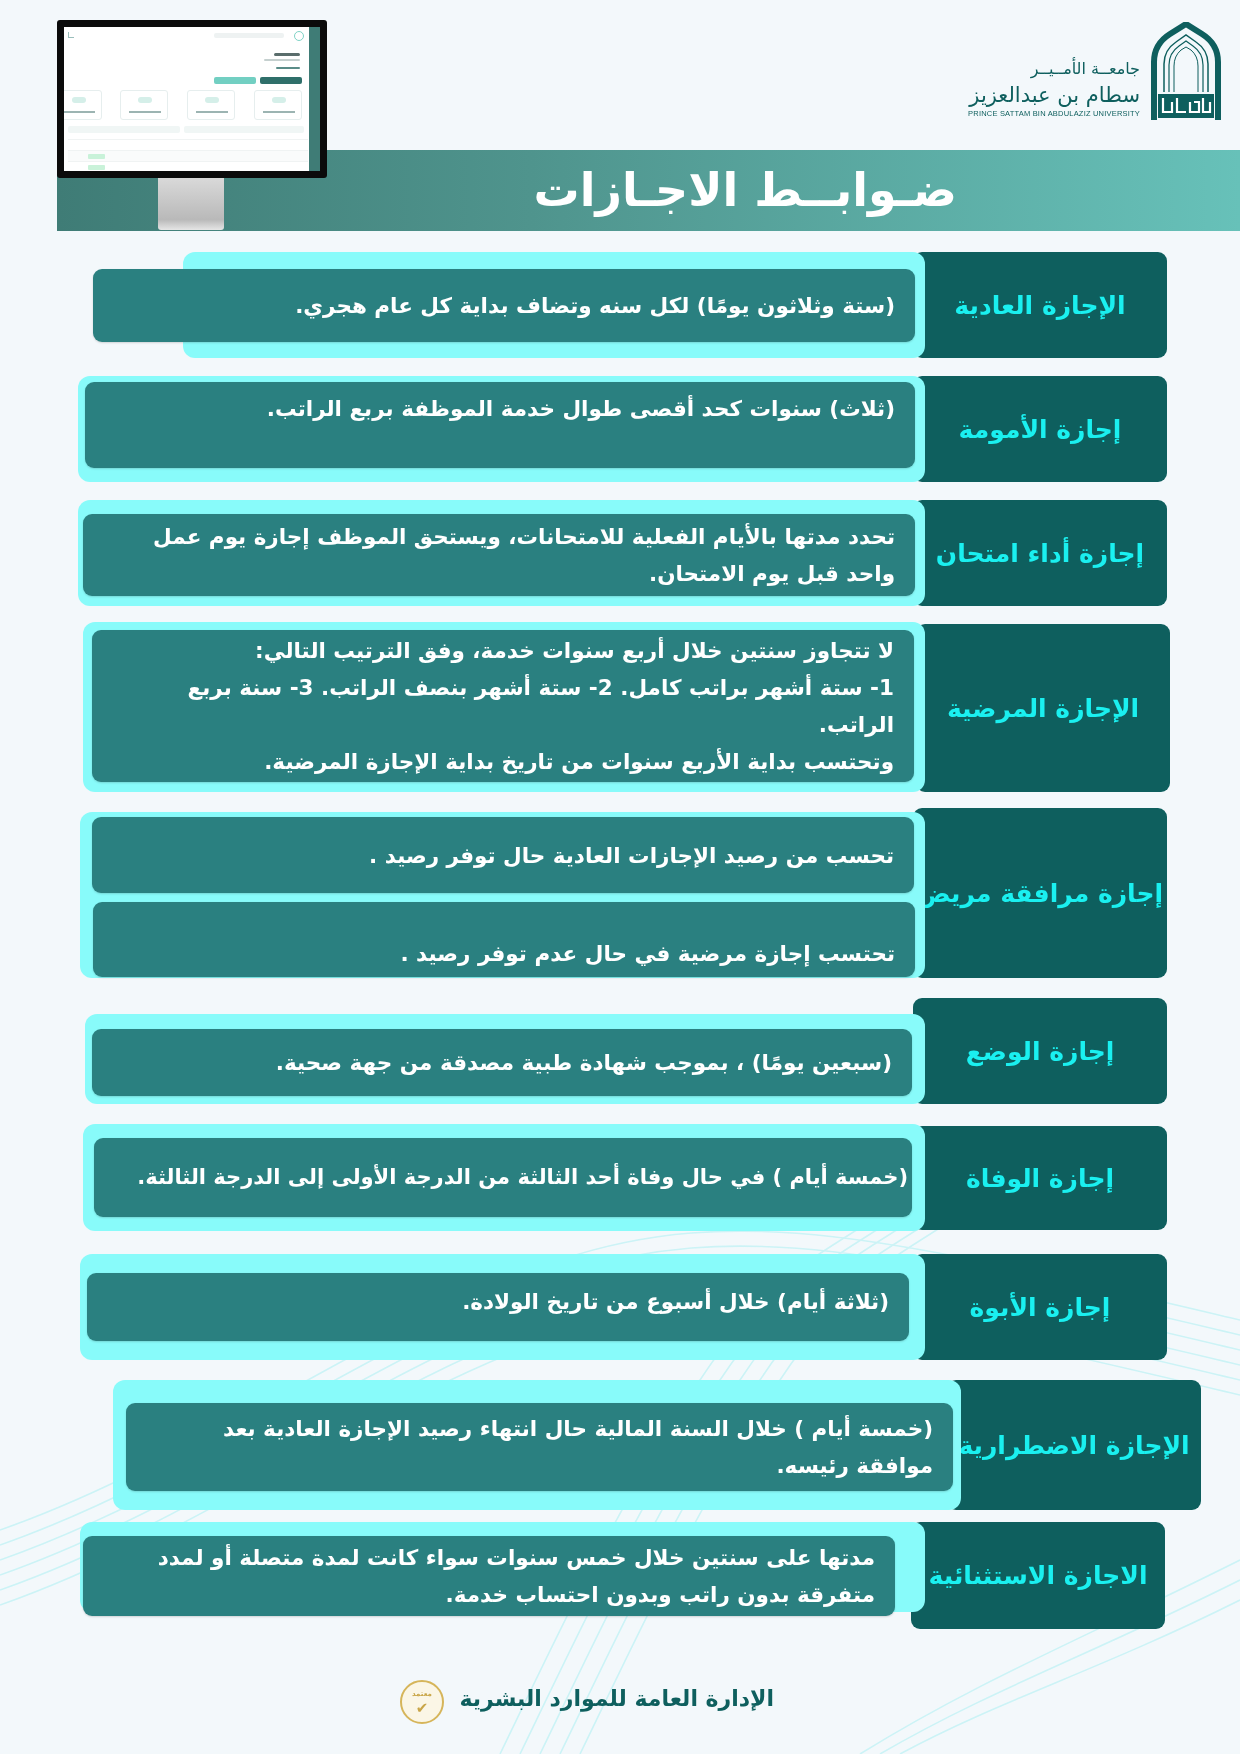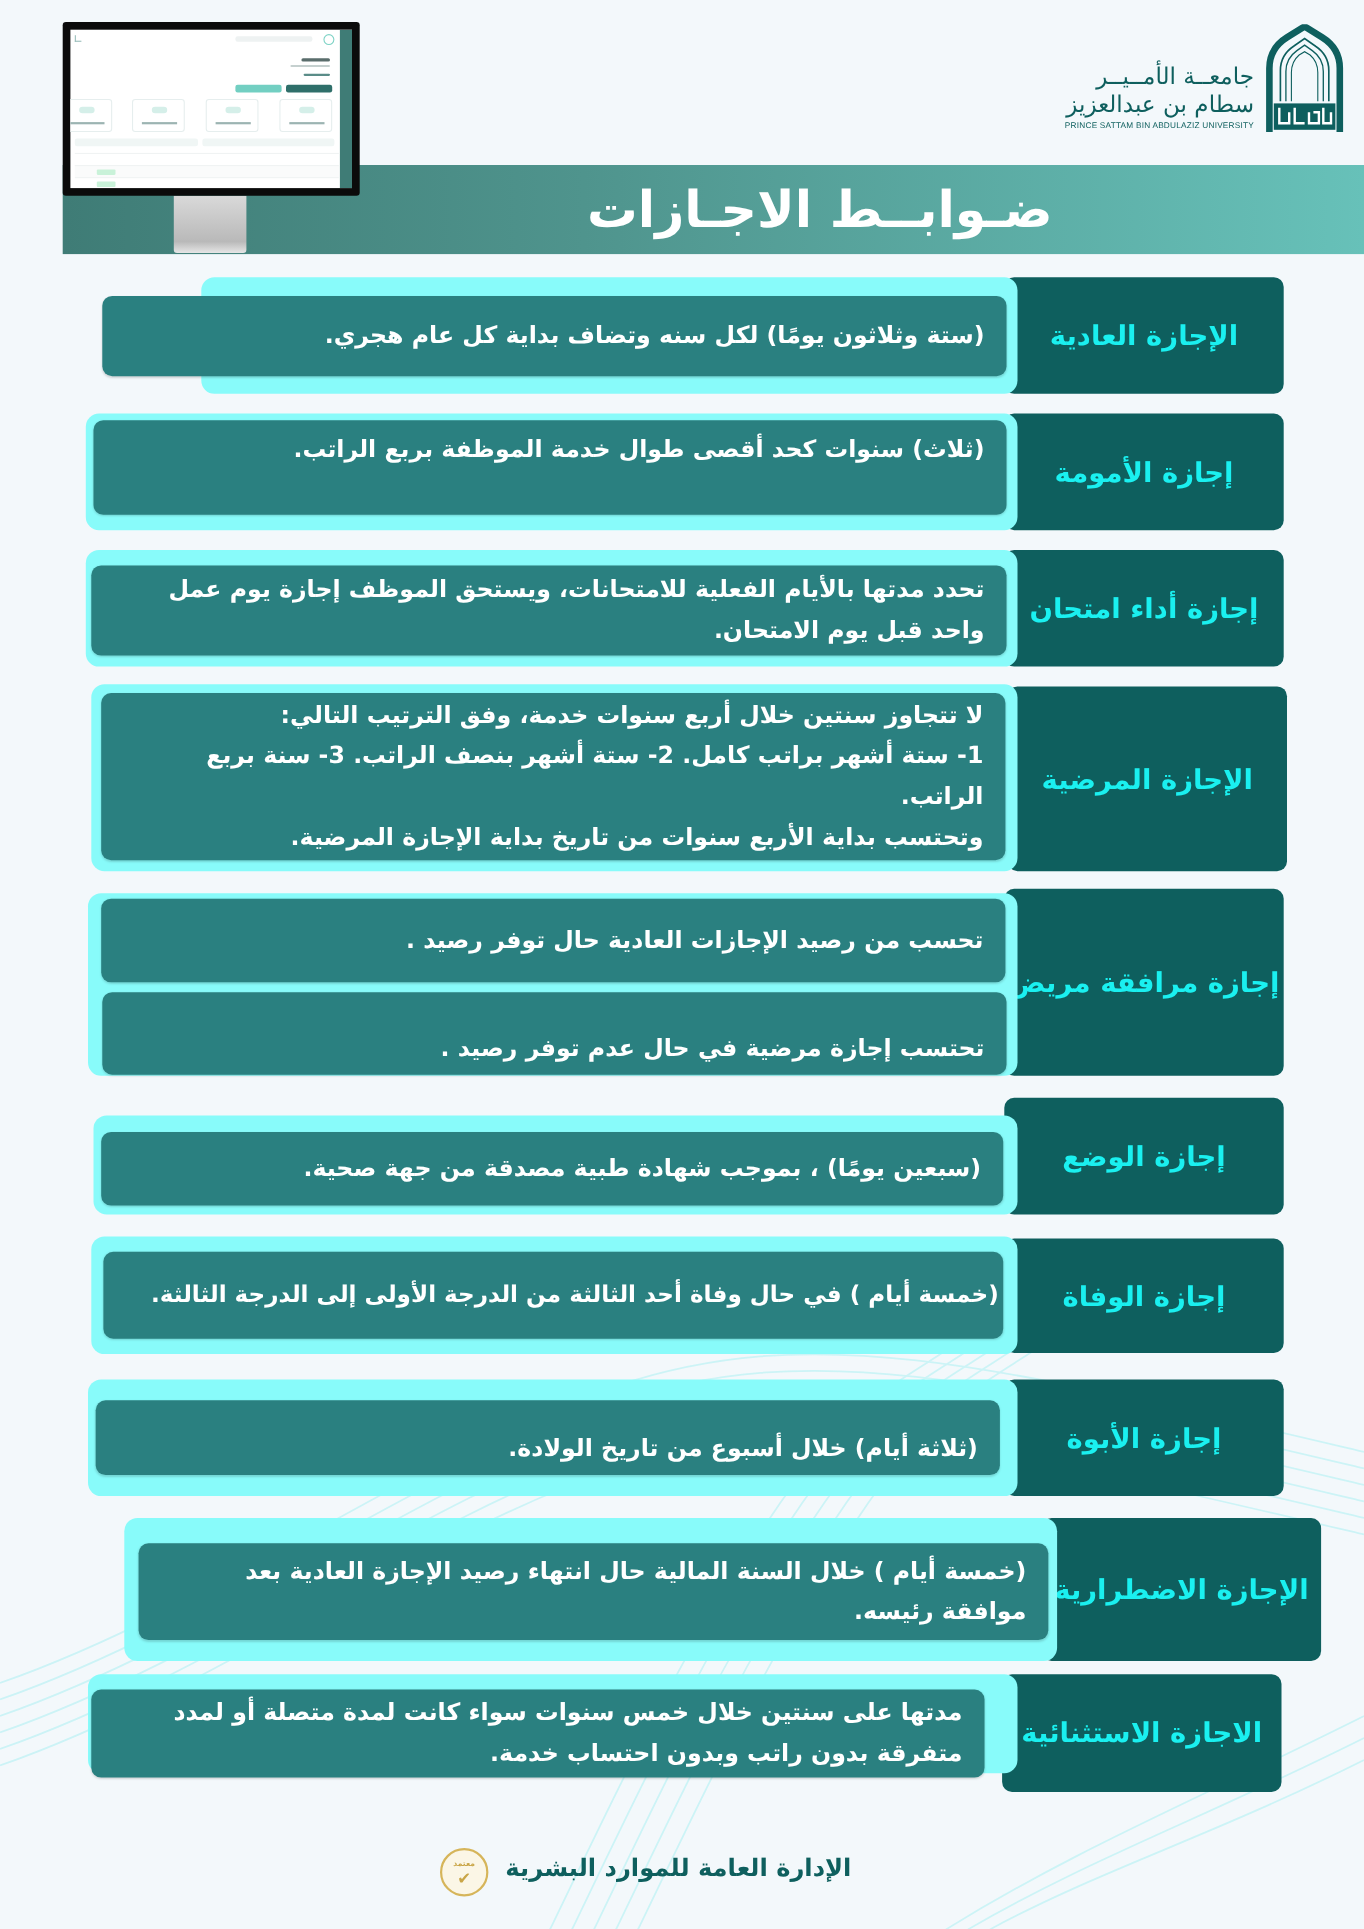--- a/index.html
+++ b/index.html
@@ -11,21 +11,21 @@
     }
     .page { position: relative; width: 1240px; height: 1754px; overflow: hidden; background: #f3f8fb; }
 
     
     .waves { position: absolute; left: 0; top: 1200px; width: 1240px; height: 554px; z-index: 0; pointer-events: none; }
 
     
     .logo-block { position: absolute; right: 18px; top: 22px; width: 260px; height: 110px; z-index: 2; }
     .logo-emblem { position: absolute; right: 0; top: 0; width: 72px; height: 100px; }
     .logo-text { position: absolute; right: 82px; top: 34px; text-align: right; color: #0e5f5e; }
-    .logo-ar1 { font-size: 21px; line-height: 26px; letter-spacing: 1px; text-align: right; }
+    .logo-ar1 { font-size: 16px; line-height: 26px; letter-spacing: 1px; text-align: right; }
     .logo-ar2 { font-size: 21px; line-height: 26px; }
     .logo-en { font-size: 7.5px; line-height: 12px; letter-spacing: 0.2px; direction: ltr; font-family: "Liberation Sans", sans-serif; }
 
     .title-bar {
       position: absolute; left: 57px; top: 150px; width: 1183px; height: 81px;
       background: linear-gradient(90deg, #3f7c76 0%, #4f948d 40%, #67c1b9 100%);
       z-index: 1;
     }
     .title-text {
       position: absolute; right: 283px; top: 150px; height: 81px; line-height: 81px;
@@ -214,21 +214,21 @@
   <div class="row" style="top:1124px;height:108px;">
     <div class="row-label" style="top:2px;height:104px;">إجازة الوفاة</div>
     <div class="row-panel" style="top:0;width:842px;height:107px;">
       <div class="row-box" style="right:13px;top:14px;width:818px;height:79px;padding:0 4px 0 8px;font-size:21px;">(خمسة أيام ) في حال وفاة أحد الثالثة من الدرجة الأولى إلى الدرجة الثالثة.</div>
     </div>
   </div>
 
   <div class="row" style="top:1254px;height:108px;">
     <div class="row-label" style="top:0;height:106px;margin-left:45px;">إجازة الأبوة</div>
     <div class="row-panel" style="top:0;width:845px;height:106px;">
-      <div class="row-box" style="right:16px;top:19px;width:822px;height:68px;align-items:flex-start;padding-top:26px;">(ثلاثة أيام) خلال أسبوع من تاريخ الولادة.</div>
+      <div class="row-box" style="right:16px;top:19px;width:822px;height:68px;align-items:flex-start;padding-top:10px;">(ثلاثة أيام) خلال أسبوع من تاريخ الولادة.</div>
     </div>
   </div>
 
   <div class="row" style="top:1380px;height:132px;margin-left:36px;">
     <div class="row-label" style="top:0;height:130px;right:75px;">الإجازة الاضطرارية</div>
     <div class="row-panel" style="top:0;width:848px;height:130px;">
       <div class="row-box" style="right:8px;top:23px;width:827px;height:88px;">(خمسة أيام ) خلال السنة المالية حال انتهاء رصيد الإجازة العادية بعد
 موافقة رئيسه.</div>
     </div>
   </div>

